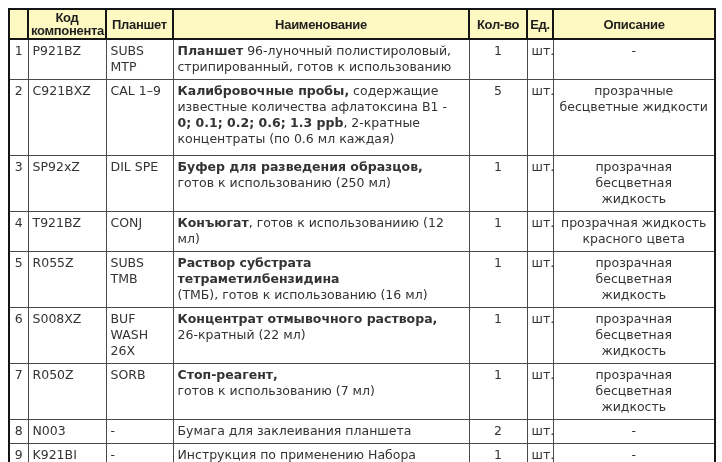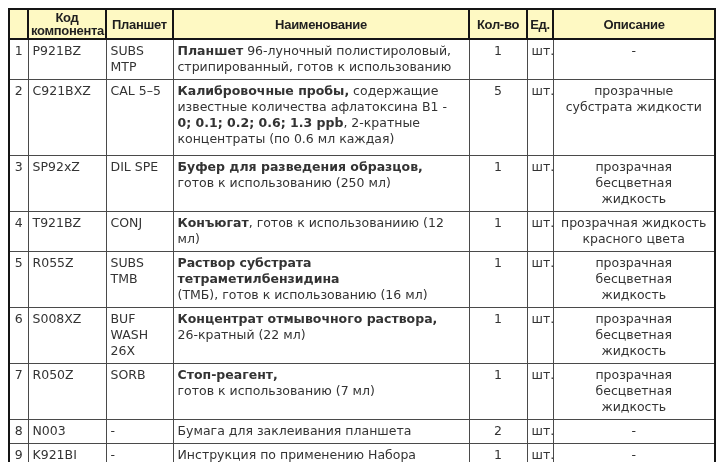--- a/index.html
+++ b/index.html
@@ -65,29 +65,29 @@
           <td class="c-code">P921BZ</td>
           <td class="c-symbol">SUBS MTP</td>
           <td class="c-name"><span class="seg-b">Планшет</span><span class="seg-r"> 96-луночный полистироловый, стрипированный, готов к использованию</span></td>
           <td class="c-qty">1</td>
           <td class="c-unit">шт.</td>
           <td class="c-desc">-</td>
         </tr>
         <tr class="r-tall">
           <td class="c-num">2</td>
           <td class="c-code">C921BXZ</td>
-          <td class="c-symbol">CAL 5–5</td>
+          <td class="c-symbol">CAL 1–9</td>
           <td class="c-name"><span class="seg-b">Калибровочные пробы,</span><span class="seg-r"> содержащие
 известные количества афлатоксина В1 -
 </span><span class="seg-b">0; 0.1; 0.2; 0.6; 1.3 ppb</span><span class="seg-r">, 2-кратные
 концентраты (по 0.6 мл каждая)</span></td>
           <td class="c-qty">5</td>
           <td class="c-unit">шт.</td>
           <td class="c-desc">прозрачные
-субстрата жидкости</td>
+бесцветные жидкости</td>
         </tr>
         <tr>
           <td class="c-num">3</td>
           <td class="c-code">SP92xZ</td>
           <td class="c-symbol">DIL SPE</td>
           <td class="c-name"><span class="seg-b">Буфер для разведения образцов,</span><span class="seg-r">
 готов к использованию (250 мл)</span></td>
           <td class="c-qty">1</td>
           <td class="c-unit">шт.</td>
           <td class="c-desc">прозрачная бесцветная

